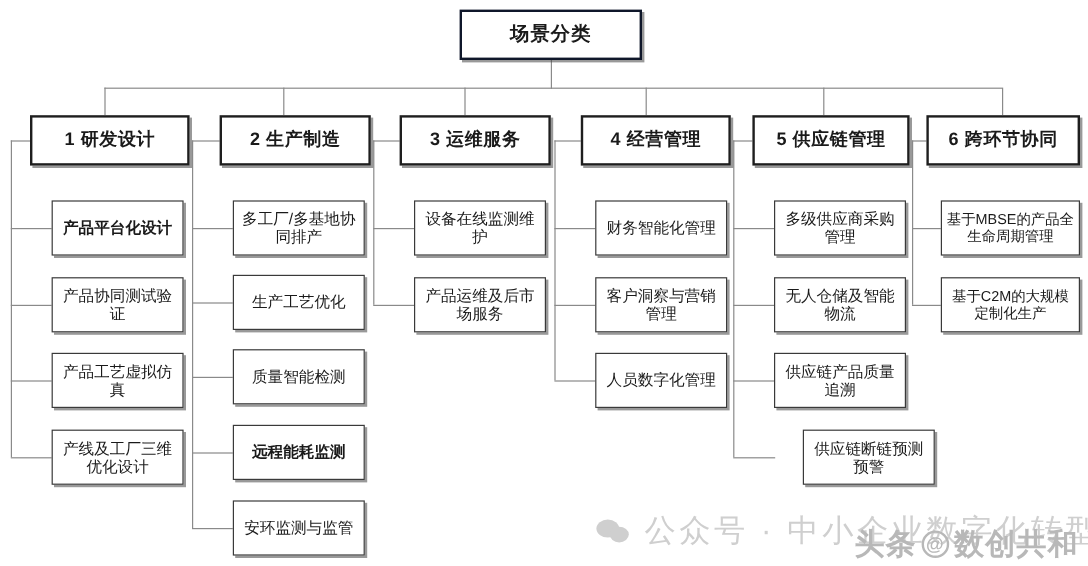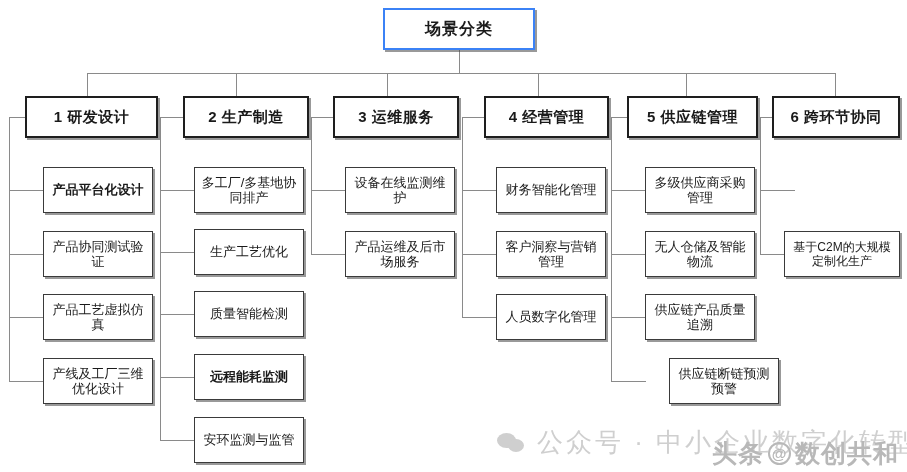--- a/index.html
+++ b/index.html
@@ -40,21 +40,21 @@
     display: flex;
     align-items: center;
     justify-content: center;
     text-align: center;
     line-height: 1.18;
     box-shadow: 2px 2px 0 0 rgba(70,70,70,0.55);
     padding: 1px 3px;
   }
 
   .node.root {
-    border: 2px solid #3b82f6;
+    border: 2px solid #0f172a;
     font-weight: bold;
     font-size: 16px;
     letter-spacing: 1px;
   }
 
   .node.cat {
     border: 2px solid #1e1e1e;
     font-weight: bold;
     font-size: 15px;
     letter-spacing: 0.5px;
@@ -263,20 +263,23 @@
   <div class="node leaf" style="left:645px; top:231px; width:110px; height:46px;">
     <span class="txt">无人仓储及智能物流</span>
   </div>
   <div class="node leaf" style="left:645px; top:294px; width:110px; height:46px;">
     <span class="txt">供应链产品质量追溯</span>
   </div>
   <div class="node leaf" style="left:645px; top:358px; width:110px; height:46px;margin-left:24px;">
     <span class="txt">供应链断链预测预警</span>
   </div>
 
+  <div class="node leaf small" style="left:784px; top:167px; width:116px; height:46px;">
+    <span class="txt">基于MBSE的产品全生命周期管理</span>
+  </div>
   <div class="node leaf small" style="left:784px; top:231px; width:116px; height:46px;">
     <span class="txt">基于C2M的大规模定制化生产</span>
   </div>
 
   <div class="wm" id="wm-wechat">
     <span class="chat-icon">
       <span class="b1"></span>
         <span class="b2"></span>
     </span>
     <span>公众号 · 中小企业数字化转型</span>

